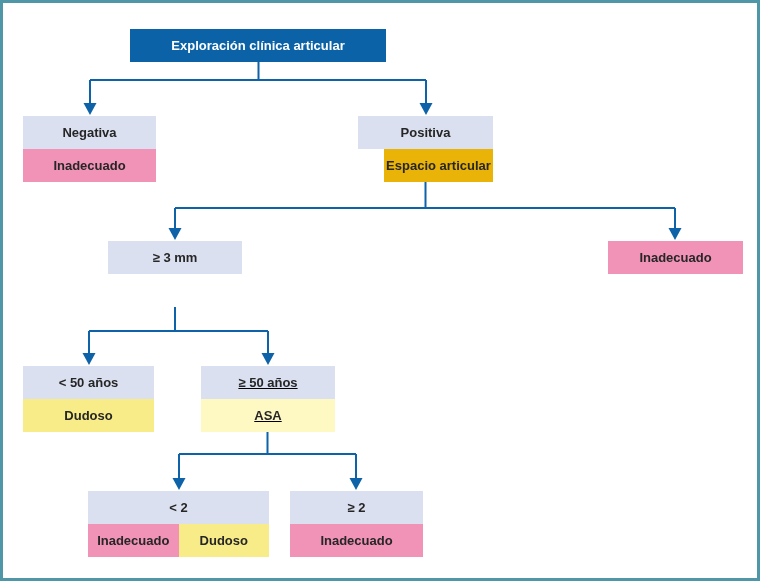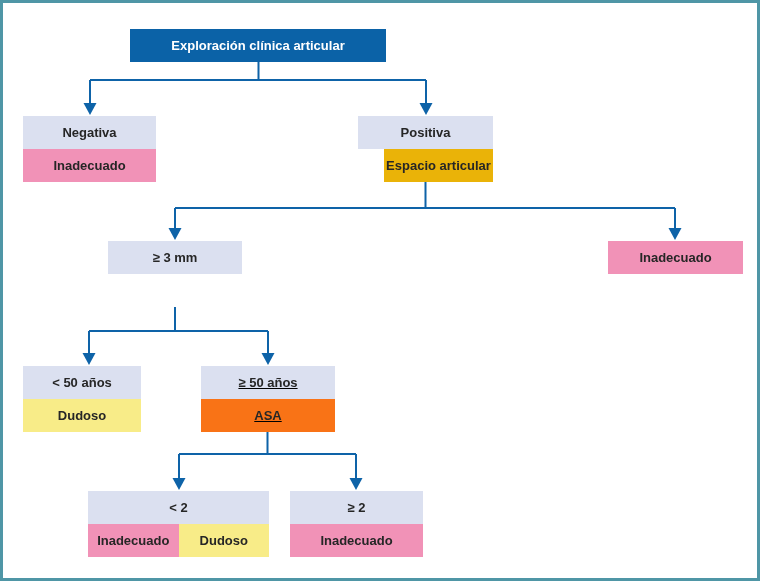--- a/index.html
+++ b/index.html
@@ -73,28 +73,28 @@
   </div>
 
   <div class="node" style="left:105px;top:238px;width:134px;">
     <div class="cell cond">≥ 3 mm</div>
   </div>
 
   <div class="node" style="left:605px;top:238px;width:135px;">
     <div class="cell" style="background-color: rgb(241, 146, 183);">Inadecuado</div>
   </div>
 
-  <div class="node" style="left:20px;top:363px;width:118px;">
+  <div class="node" style="left:20px;top:363px;width:131px;">
     <div class="cell cond">&lt; 50 años</div>
     <div class="cell" style="background-color: rgb(248, 236, 136);">Dudoso</div>
   </div>
 
   <div class="node" style="left:198px;top:363px;width:134px;text-decoration:underline;">
     <div class="cell cond">≥ 50 años</div>
-    <div class="cell" style="background-color: #f97316;">ASA</div>
+    <div class="cell" style="background-color: #fef9c3;">ASA</div>
   </div>
 
   <div class="node" style="left:85px;top:488px;width:181px;">
     <div class="cell cond">&lt; 2</div>
     <div class="split">
       <div class="cell" style="background-color: rgb(241, 146, 183);">Inadecuado</div>
       <div class="cell" style="background-color: rgb(248, 236, 136);">Dudoso</div>
     </div>
   </div>
 

